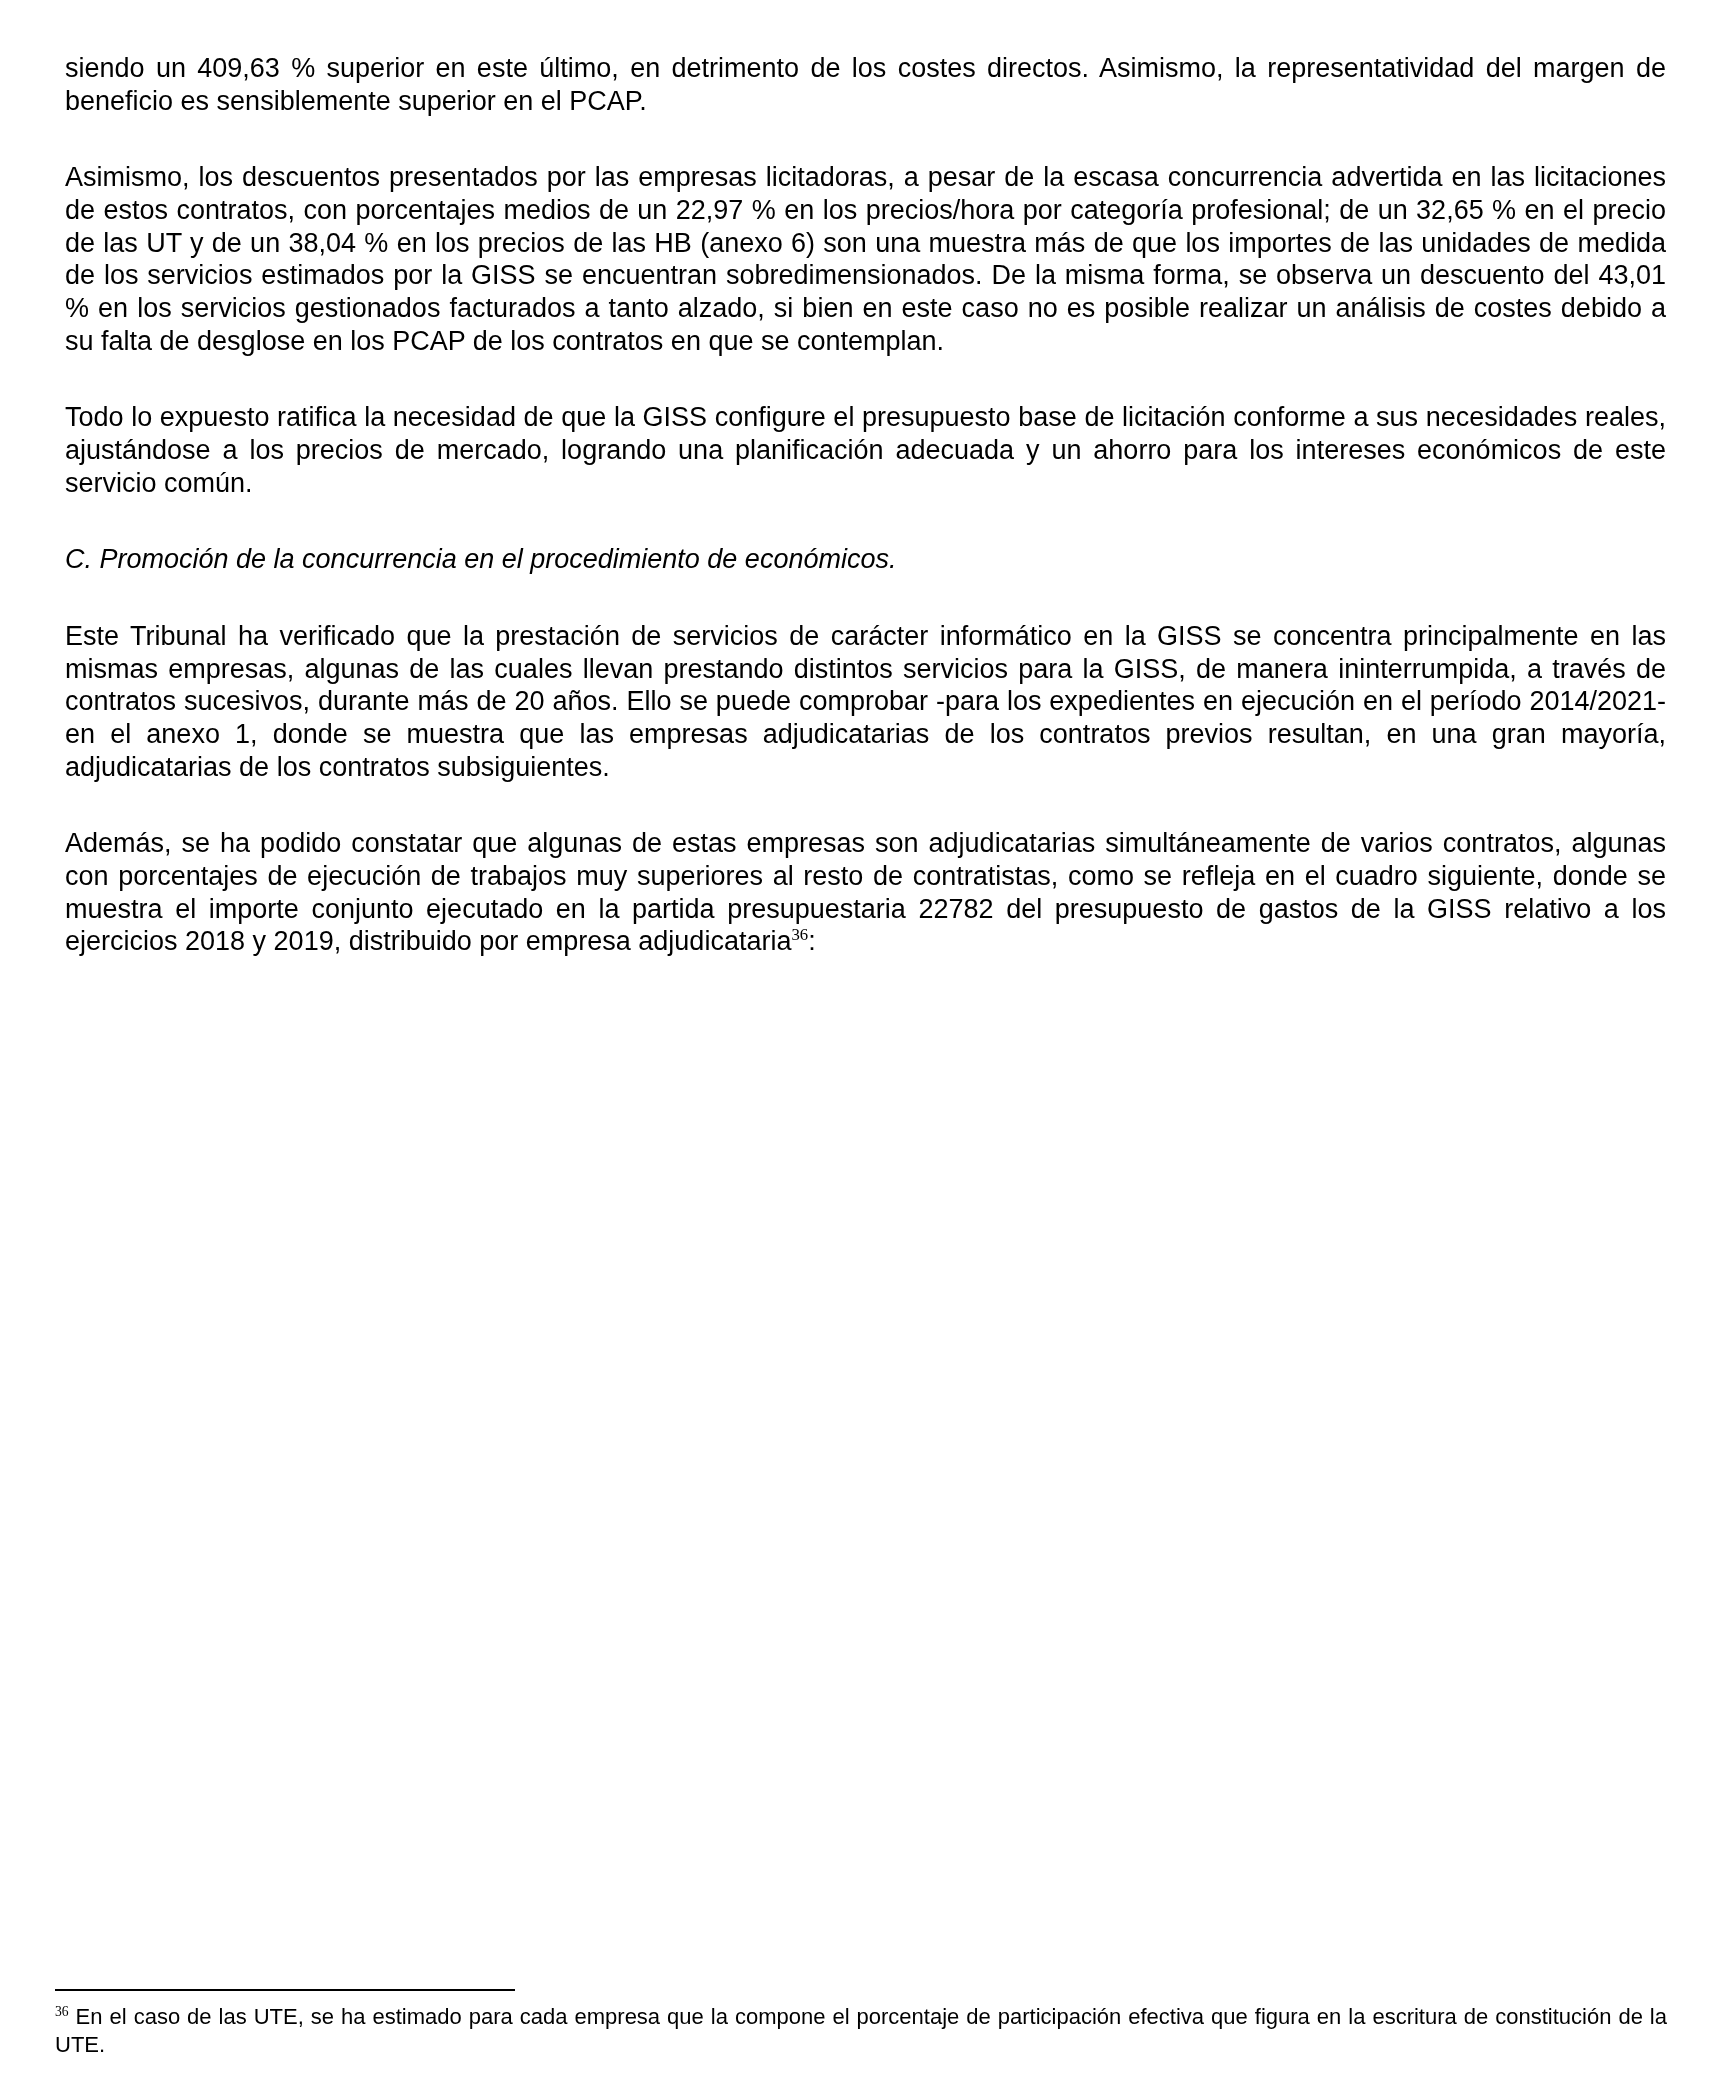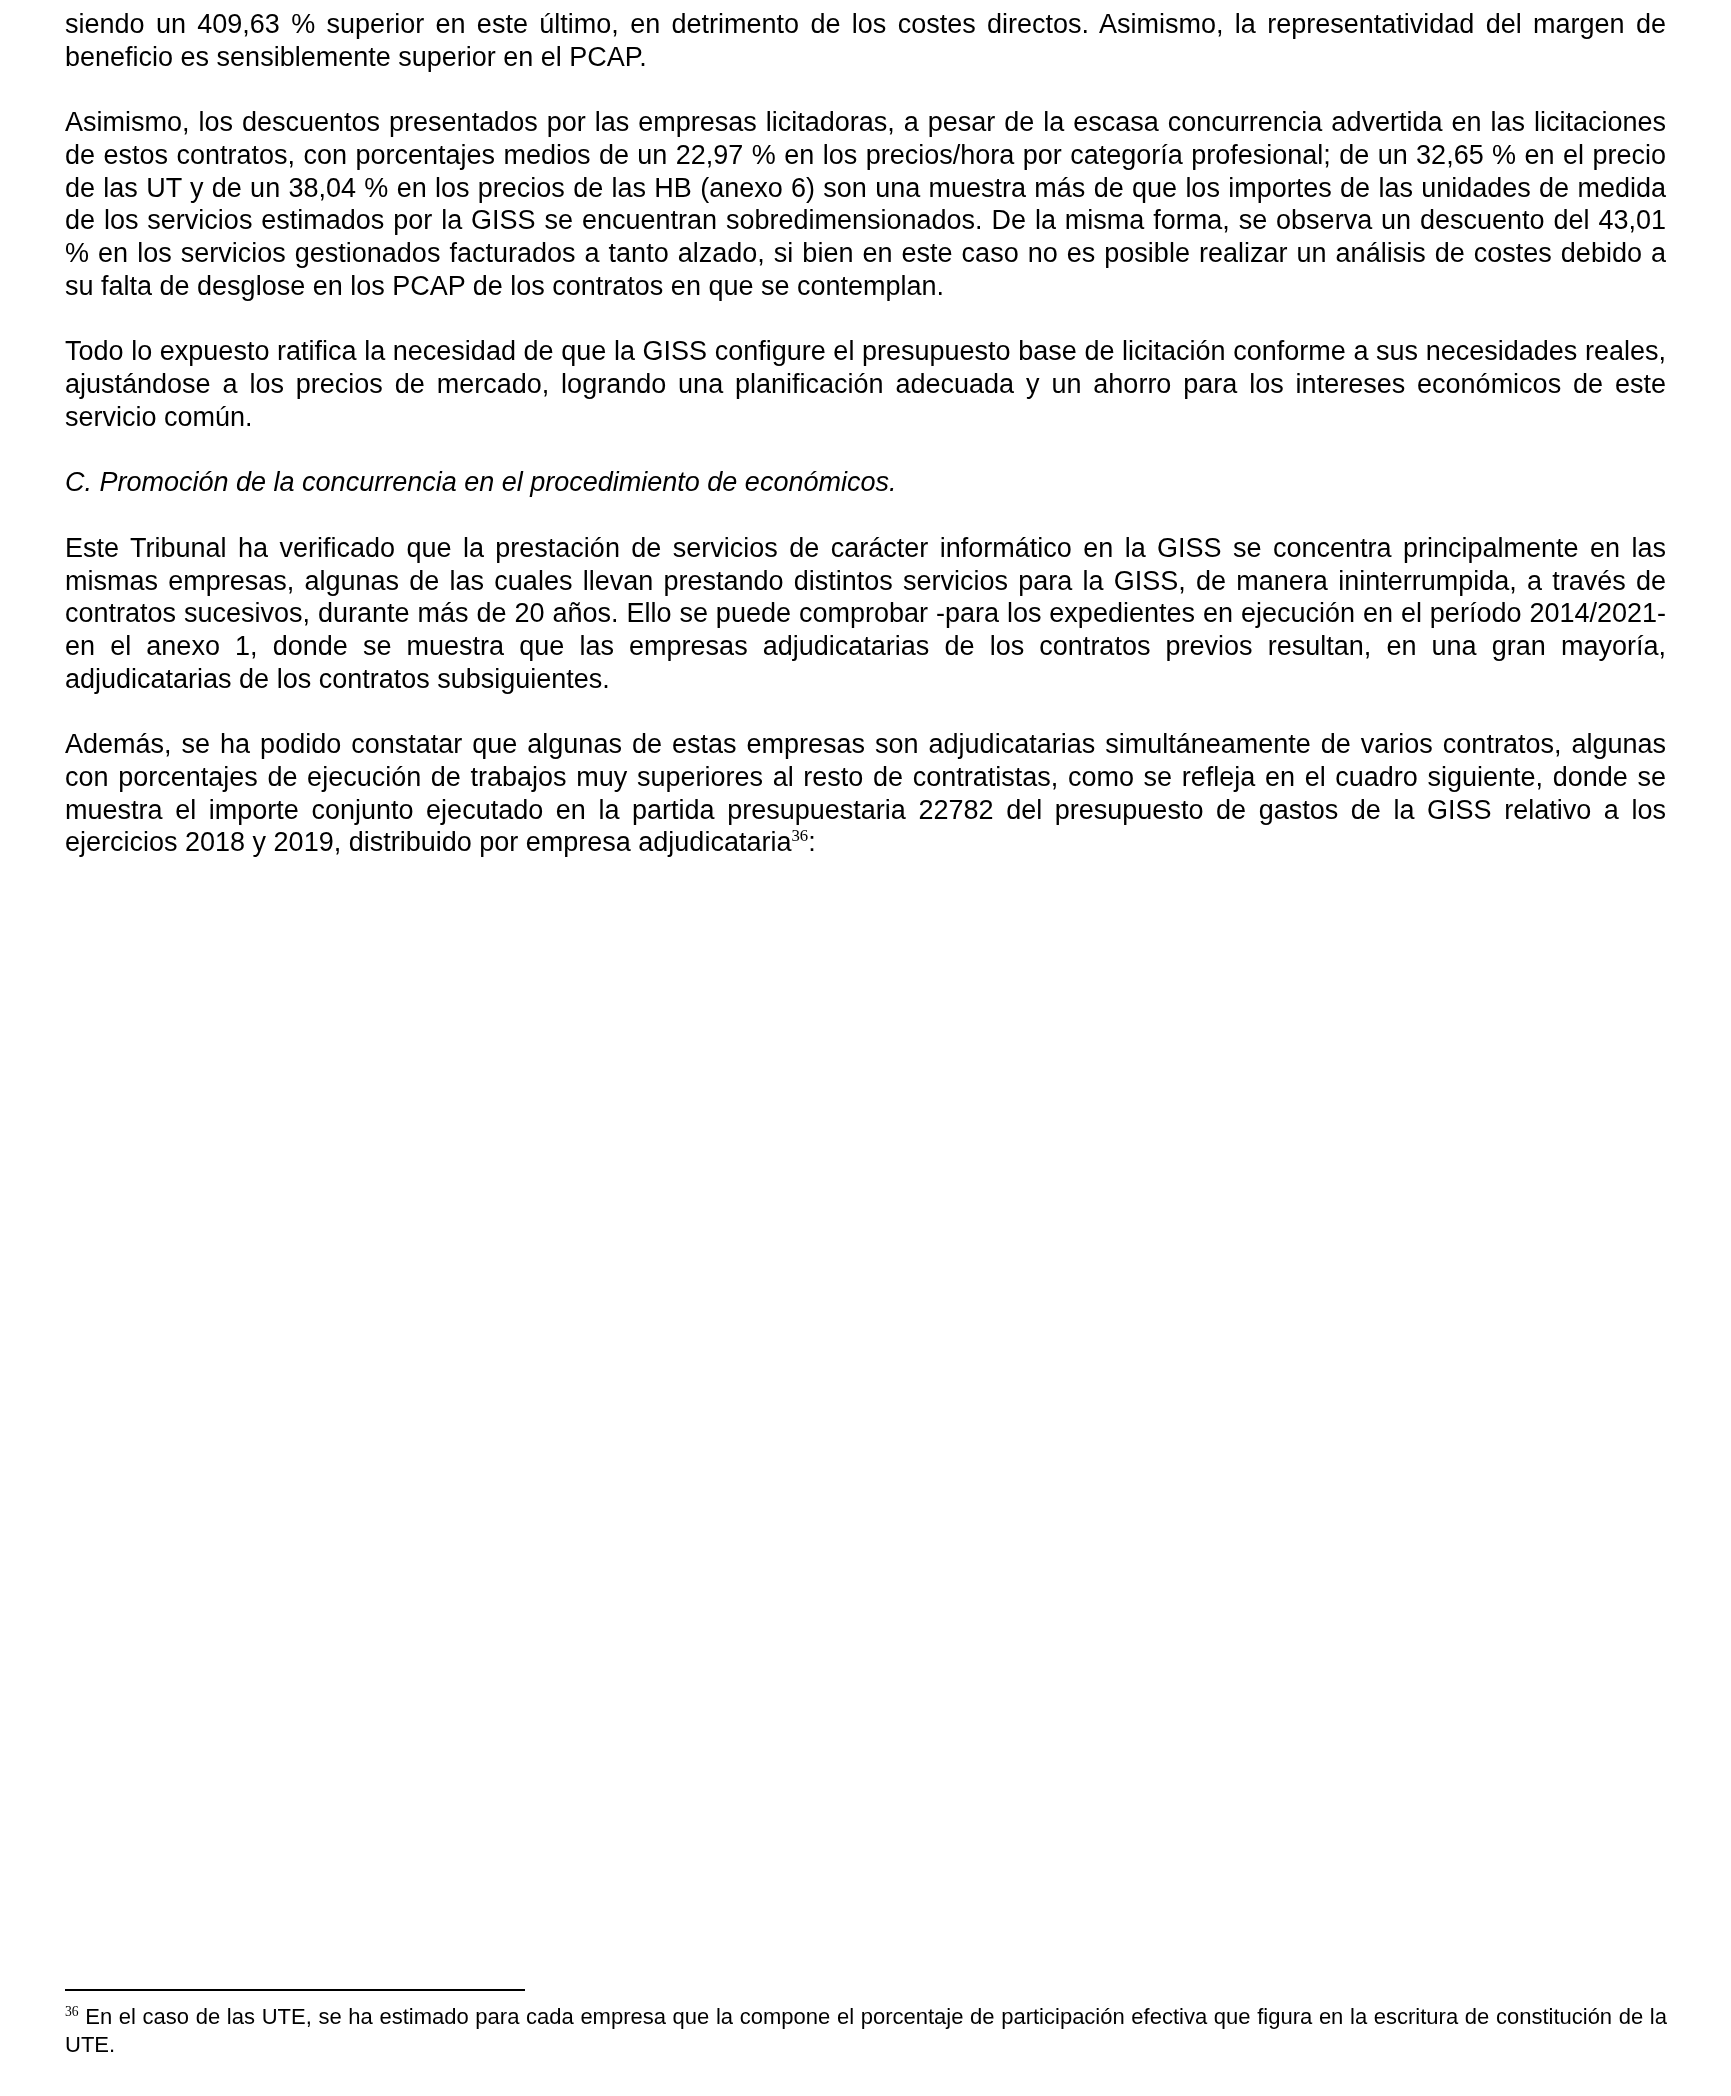--- a/index.html
+++ b/index.html
@@ -14,31 +14,31 @@
       background: #ffffff;
       color: #000000;
       font-family: "Liberation Sans", "DejaVu Sans", sans-serif;
       font-size: 27px;
       line-height: 1.21;
       box-sizing: border-box;
       padding: 8.1px 65px 0 65px;
       overflow: hidden;
     }
     p { margin: 0 0 33px 0; }
-    .para { text-align: justify; }
+    .para { text-align: justify; margin-top: 44px; }
     .heading { font-style: italic; text-align: left; }
     sup.fnref {
       font-size: 0.62em;
       vertical-align: super;
       line-height: 0;
       font-family: Liberation Serif, serif;
     }
     .footnote-area {
       position: absolute;
-      left: 65px;
+      left: 55px;
       right: 64px;
       bottom: 37px;
     }
     .footnote-rule {
       width: 460px;
       border: 0;
       border-top: 2.4px solid #000000;
       margin: 0 0 11.4px 0;
     }
     .footnote {

